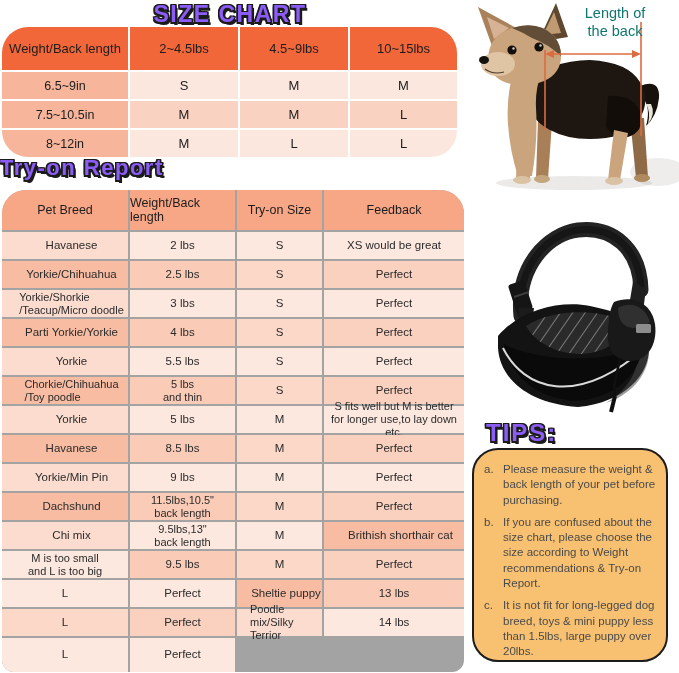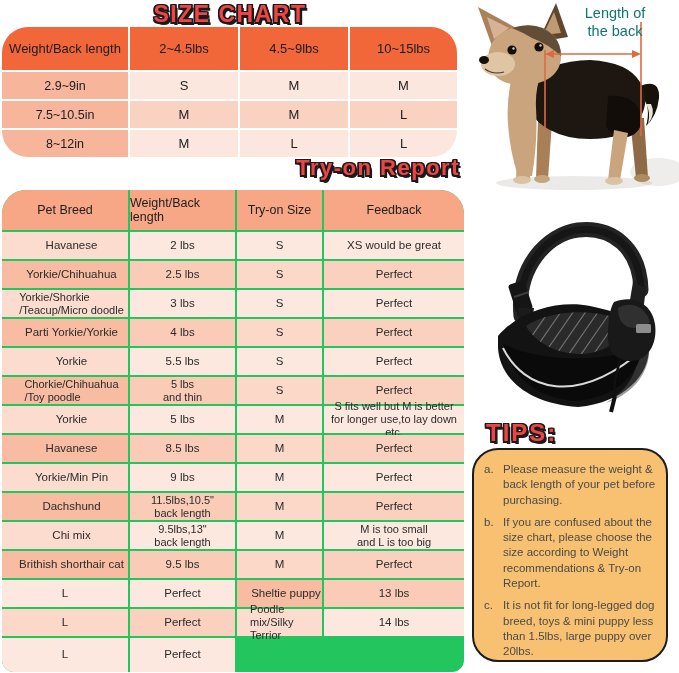--- a/index.html
+++ b/index.html
@@ -1,34 +1,34 @@
 <!DOCTYPE html>
 <html><head>
 <meta charset="utf-8">
 <style>
   html,body{margin:0;padding:0;background:#fff}
   .canvas{position:relative;width:679px;height:673px;background:#fff;overflow:hidden;
           font-family:"Liberation Sans",sans-serif;color:#1d1d1d}
-  .bubble{font-weight:bold;color:#ef4444;letter-spacing:1.5px;
+  .bubble{font-weight:bold;color:#8b5cf6;letter-spacing:1.5px;
     text-shadow:-1.5px -1.5px 0 #1b1b1b,1.5px -1.5px 0 #1b1b1b,-1.5px 1.5px 0 #1b1b1b,
       1.5px 1.5px 0 #1b1b1b,-1.5px 0 0 #1b1b1b,1.5px 0 0 #1b1b1b,0 -1.5px 0 #1b1b1b,
       0 1.5px 0 #1b1b1b,2.5px 2.5px 0 #1b1b1b;}
   #size-title{position:absolute;left:0;top:1px;width:460px;text-align:center;font-size:23px}
   #size-table{position:absolute;left:2px;top:27px;display:grid;
       grid-template-columns:126px 108px 108px 107px;grid-template-rows:43px 27px 27px 27px;
       gap:2px;background:#fff;border-radius:26px;overflow:hidden}
   #size-table>div,#tryon-table>div{display:flex;align-items:center;justify-content:center}
   .sc-h{background:#F1673A;font-size:13px}
   .sc-l{background:#F7B69B;font-size:12.5px}
   .sc-v{background:#FCE7DE;font-size:13px}
   .sc-v-alt{background:#FAD2C2}
-  #tryon-title{position:absolute;left:0;top:155px;width:460px;text-align:right;font-size:22px}
+  #tryon-title{position:absolute;left:0;top:155px;width:460px;text-align:left;font-size:22px}
   #tryon-table{position:absolute;left:2px;top:190px;display:grid;
       grid-template-columns:126px 105px 85px 140px;
-      grid-template-rows:40px repeat(14,27px) 34px;gap:2px;background:#22c55e;
+      grid-template-rows:40px repeat(14,27px) 34px;gap:2px;background:#a3a3a3;
       border-radius:24px 24px 12px 12px;overflow:hidden}
   .to-h{background:#F7A686;font-size:12.5px}
   .to-c{font-size:11.5px;line-height:1.18;white-space:pre-line;text-align:center;color:#2b2b2b}
   .to-c.c0{justify-content:flex-start;text-align:left;padding-left:13px;box-sizing:border-box}
   .to-c.ml{font-size:11px}
   .lt{background:#FCE8DF}.lt.c0{background:#FBDCCF}
   .dk{background:#FACBB6}.dk.c0{background:#F8BCA2}.dk.c2{background:#FBD8C8}.dk.c3{background:#FAD0BE}
   #dog{position:absolute;left:462px;top:0;width:217px;height:196px}
   #back-note{position:absolute;left:98px;top:4px;width:110px;text-align:center;font-size:14.5px;
       line-height:1.25;color:#0f766e;white-space:pre-line}
@@ -44,21 +44,21 @@
 
 <div class="canvas">
 
   <div id="size-title" class="bubble">SIZE CHART</div>
 
   <div id="size-table">
       <div class="sc-h">Weight/Back length</div>
       <div class="sc-h">2~4.5lbs</div>
       <div class="sc-h">4.5~9lbs</div>
       <div class="sc-h">10~15lbs</div>
-      <div class="sc-l">2.9~9in</div>
+      <div class="sc-l">6.5~9in</div>
       <div class="sc-v">S</div>
       <div class="sc-v">M</div>
       <div class="sc-v">M</div>
       <div class="sc-l">7.5~10.5in</div>
       <div class="sc-v sc-v-alt">M</div>
       <div class="sc-v sc-v-alt">M</div>
       <div class="sc-v sc-v-alt">L</div>
       <div class="sc-l">8~12in</div>
       <div class="sc-v">M</div>
       <div class="sc-v">L</div>
@@ -114,23 +114,23 @@
       <div class="to-c c3 lt">Perfect</div>
       <div class="to-c c0 dk">Dachshund</div>
       <div class="to-c c1 dk ml">11.5lbs,10.5"
 back length</div>
       <div class="to-c c2 dk">M</div>
       <div class="to-c c3 dk">Perfect</div>
       <div class="to-c c0 lt">Chi mix</div>
       <div class="to-c c1 lt ml">9.5lbs,13"
 back length</div>
       <div class="to-c c2 lt">M</div>
+      <div class="to-c c0 dk">Brithish shorthair cat</div>
       <div class="to-c c3 lt ml">M is too small
 and L is too big</div>
-      <div class="to-c c0 dk">Brithish shorthair cat</div>
       <div class="to-c c1 dk">9.5 lbs</div>
       <div class="to-c c2 dk">M</div>
       <div class="to-c c3 dk">Perfect</div>
       <div class="to-c c2 lt">L</div>
       <div class="to-c c3 lt">Perfect</div>
       <div class="to-c c0 dk">Sheltie puppy</div>
       <div class="to-c c1 dk">13 lbs</div>
       <div class="to-c c2 dk">L</div>
       <div class="to-c c3 dk">Perfect</div>
       <div class="to-c c0 lt ml">Poodle mix/Silky

